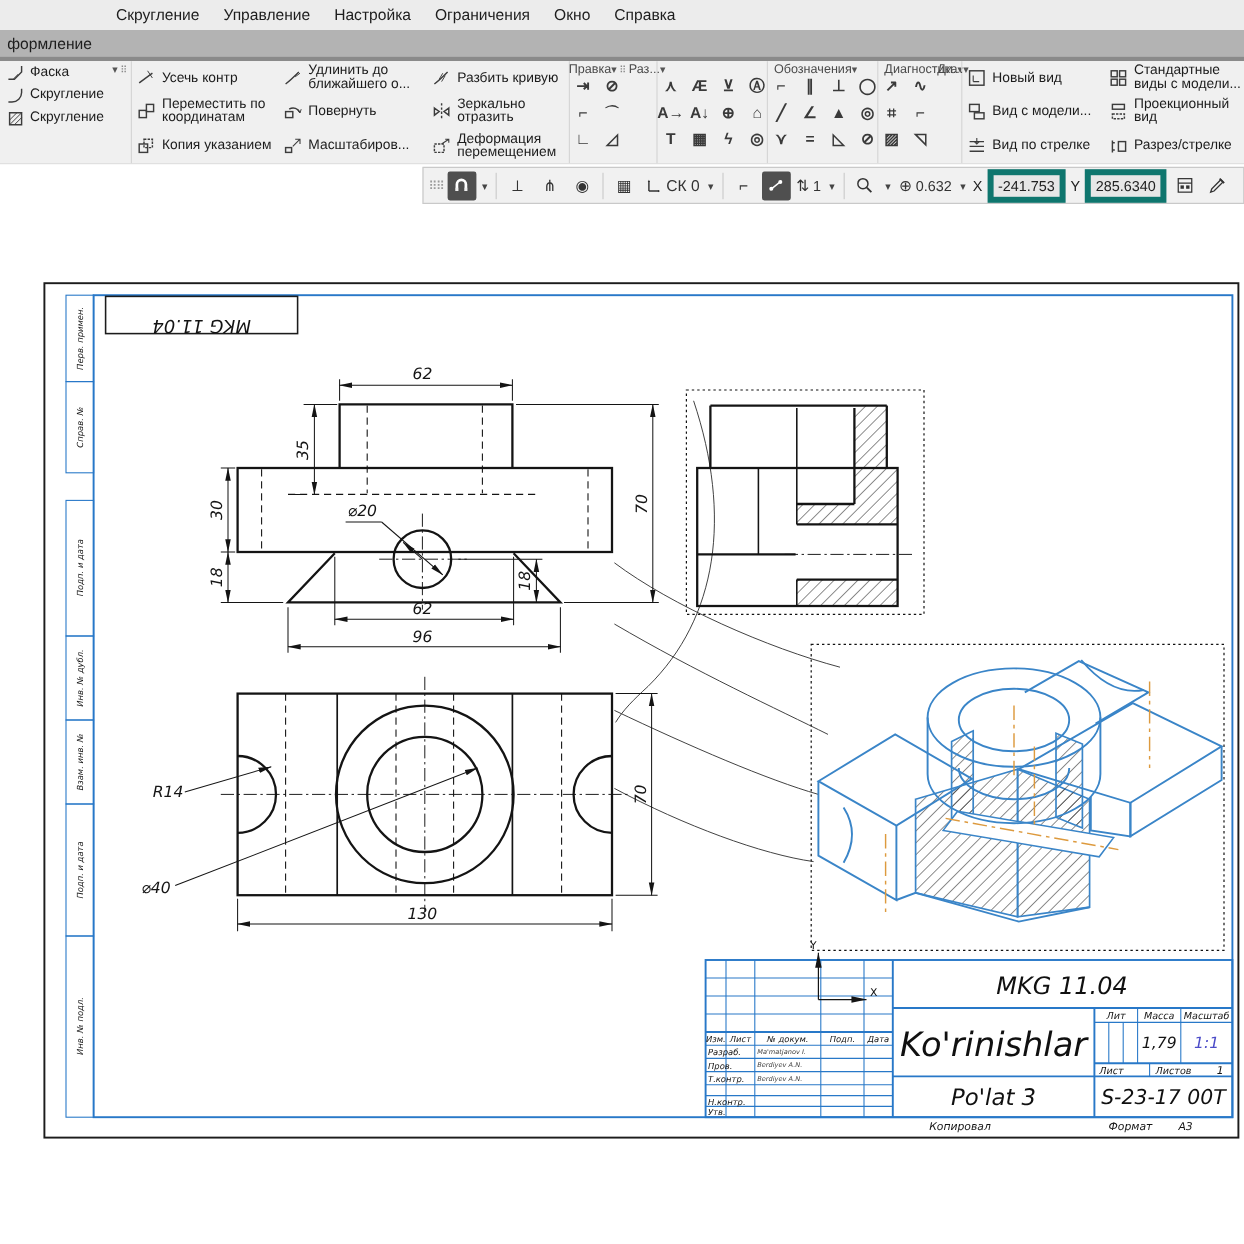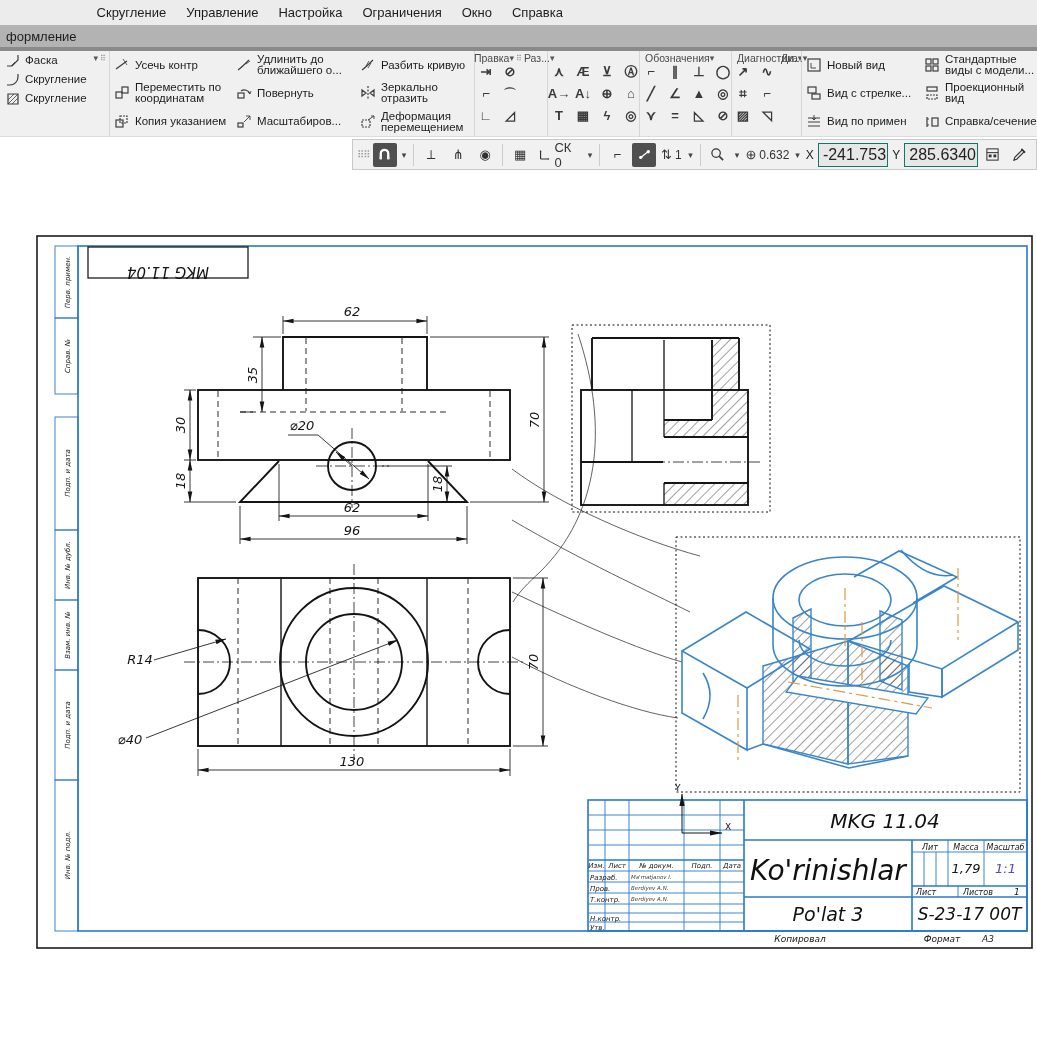--- a/index.html
+++ b/index.html
@@ -32,21 +32,21 @@
   .gi4 { grid-template-columns:repeat(4,22px); }
 
   
   .qrow { height:37px; background:#ffffff; position:relative; }
   .qbar { position:absolute; left:352px; right:0; top:2px; height:31px; background:#f1f1f1; border:1px solid #c9c9c9; display:flex; align-items:center; padding:0 4px; gap:3px; font-size:12px; color:#222; }
   .qsep { width:1px; height:22px; background:#cccccc; margin:0 2px; }
   .qbtn { height:24px; min-width:24px; display:flex; align-items:center; justify-content:center; padding:0 2px; border-radius:2px; cursor:default; color:#333; font-size:13px; }
   .qbtn.dark { background:#4f4f4f; color:#fff; }
   .qbtn svg { width:15px; height:15px; }
   .qcaret { font-size:9px; color:#444; padding:0 2px; }
-  .qfield { background:#e7e7e7; border:1px solid #0f766e; padding:2px 4px; font-size:16px; min-width:52px; }
+  .qfield { background:#e7e7e7; border:5px solid #0f766e; padding:2px 4px; font-size:12px; min-width:52px; }
   .qlabel { font-size:12px; color:#222; padding:0 1px; }
   .qgrip { color:#9a9a9a; font-size:10px; letter-spacing:-1px; }
 
   
   .canvas { position:relative; height:863px; background:#fff; }
   .canvas svg { position:absolute; left:0; top:0; }
 
   text { font-family:"DejaVu Sans",sans-serif; }
   .dim  { font:italic 13px "DejaVu Sans",sans-serif; fill:#151515; }
   .st7  { font:italic 7px "DejaVu Sans",sans-serif; fill:#151515; }
@@ -293,30 +293,30 @@
           </span>
         <span>Новый вид</span>
       </div>
       <div class="tbtn" style="width:118px">
         <span class="tic">
             <svg viewBox="0 0 16 16">
               <rect x="2" y="2" width="8" height="6"></rect>
               <rect x="6" y="9" width="8" height="5"></rect>
             </svg>
           </span>
-        <span>Вид с стрелке...</span>
+        <span>Вид с модели...</span>
       </div>
       <div class="tbtn" style="width:118px">
         <span class="tic">
             <svg viewBox="0 0 16 16">
               <path d="M2,4 h12 M2,8 h12 M2,12 h12"></path>
               <path d="M8,1 v5 m-2,-2 l2,2 2,-2" stroke-width="0.9"></path>
             </svg>
           </span>
-        <span>Вид по примен</span>
+        <span>Вид по стрелке</span>
       </div>
       <div class="tbtn" style="width:124px">
         <span class="tic">
             <svg viewBox="0 0 16 16">
               <rect x="2" y="2" width="5" height="5"></rect>
               <rect x="9" y="2" width="5" height="5"></rect>
               <rect x="2" y="9" width="5" height="5"></rect>
               <rect x="9" y="9" width="5" height="5"></rect>
             </svg>
           </span>
@@ -331,21 +331,21 @@
           </span>
         <span>Проекционный вид</span>
       </div>
       <div class="tbtn" style="width:124px">
         <span class="tic">
             <svg viewBox="0 0 16 16">
               <path d="M3,3 v10 M3,5 h2 M3,11 h2"></path>
               <rect x="8" y="4" width="6" height="8"></rect>
             </svg>
           </span>
-        <span>Справка/сечение</span>
+        <span>Разрез/стрелке</span>
       </div>
     </div>
     <div class="sf">
       <span class="lbl">Виды</span>
       <span class="caret">▾</span>
       <span class="grip">⠿</span>
     </div>
   </div>
 </div>
 

